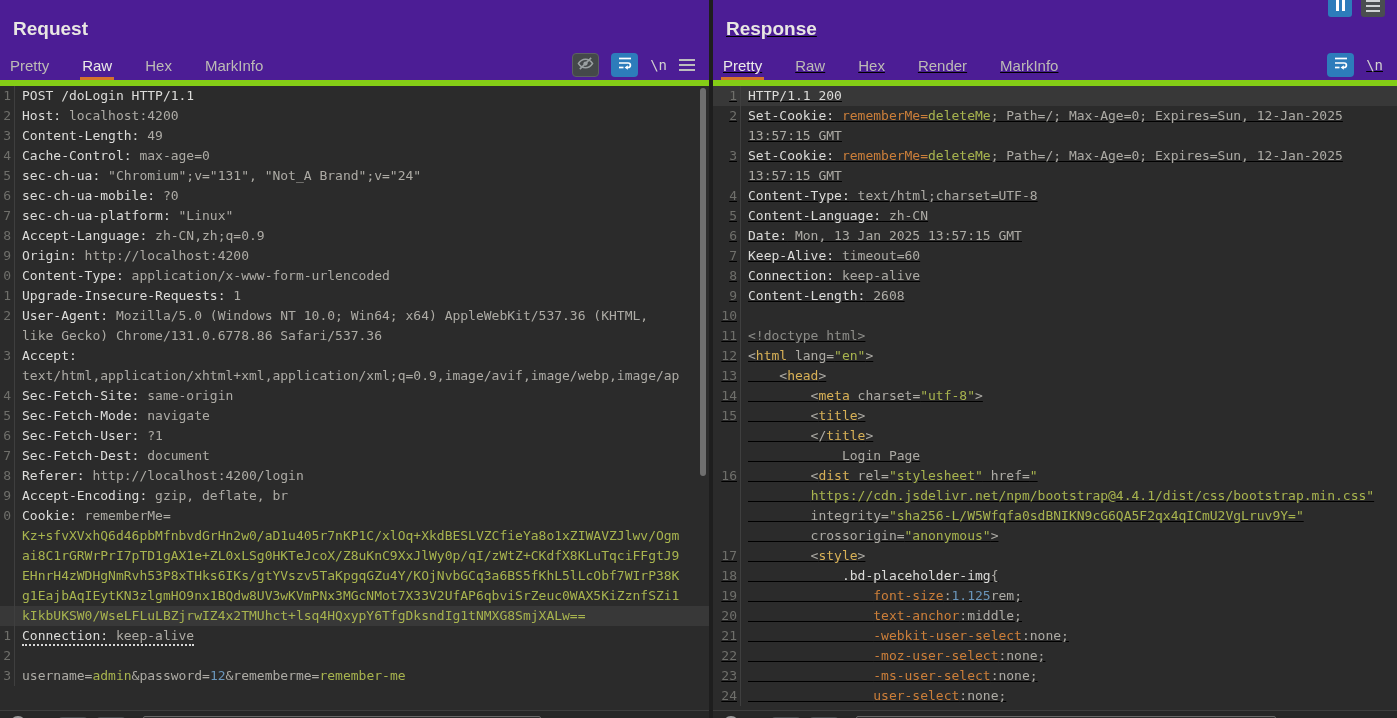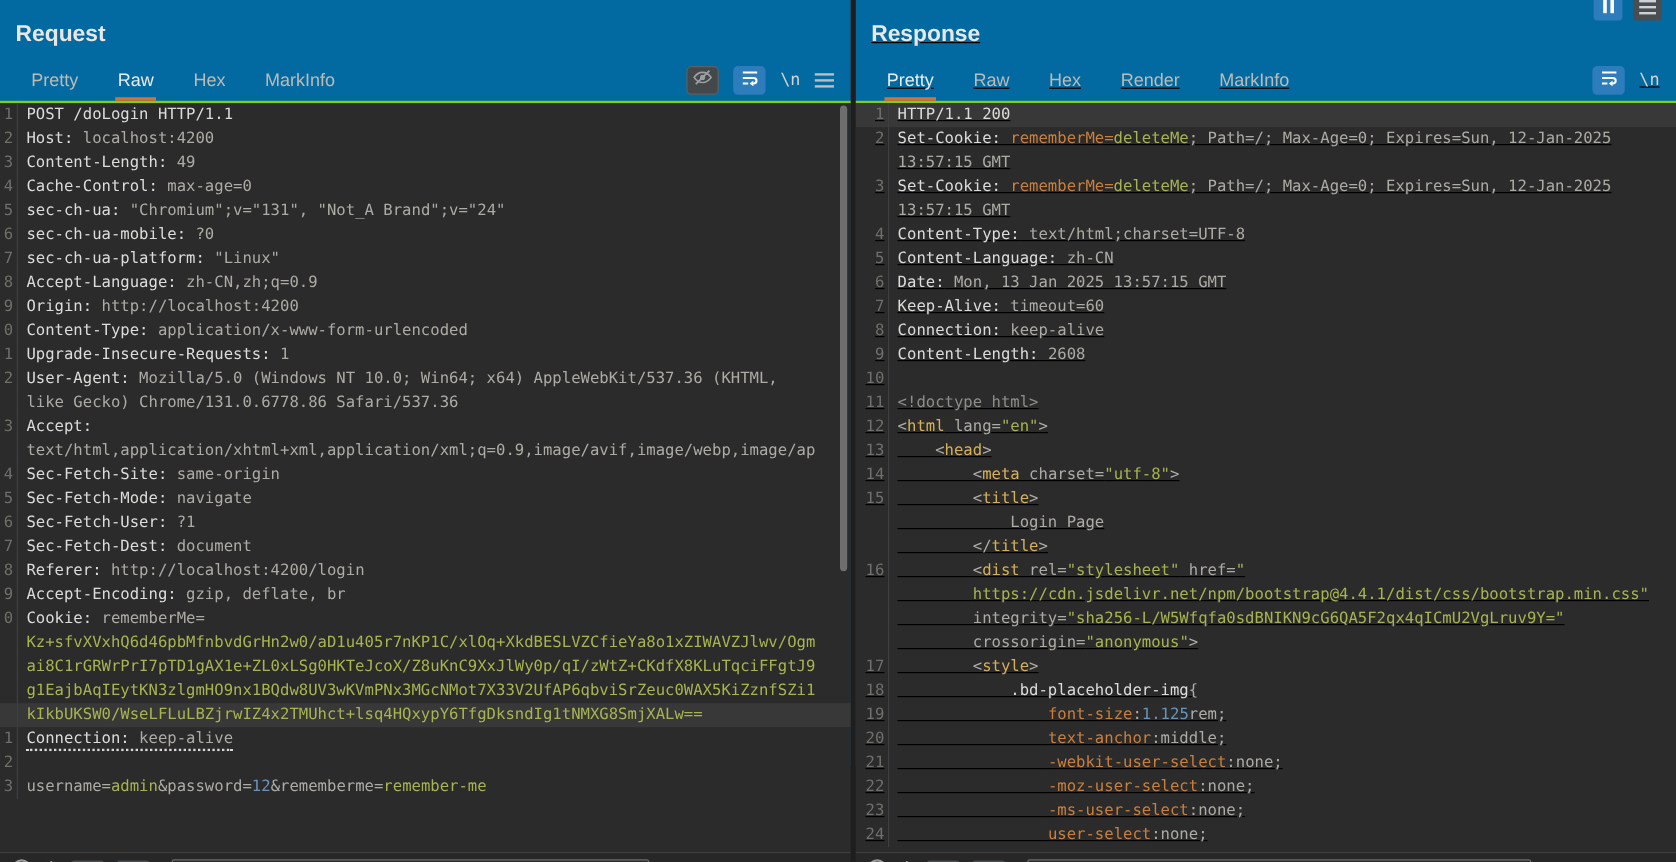--- a/index.html
+++ b/index.html
@@ -1,22 +1,22 @@
 <!DOCTYPE html>
 <html><head>
 <meta charset="utf-8">
 <style>
   html,body{margin:0;padding:0;width:1397px;height:718px;overflow:hidden;background:#272727;}
   *{box-sizing:border-box;}
-  .panel{position:absolute;top:0;height:638px;background:#0369a1;}
+  .panel{position:absolute;top:0;height:638px;background:#4c1d95;}
   #req-panel{left:0;width:709px;}
   #resp-panel{left:713px;width:684px;text-decoration:underline;}
   #divider{position:absolute;left:709px;top:0;width:4px;height:718px;background:#1e1e1e;}
   .ptitle{padding:18px 0 0 13px;height:50px;font:bold 19px "Liberation Sans",sans-serif;color:#e9e7e3;}
-  .tabrow{display:flex;align-items:stretch;height:36px;padding-left:24px;border-bottom:2px solid #84cc16;justify-content:space-between;}
+  .tabrow{display:flex;align-items:stretch;height:36px;padding-left:8px;border-bottom:6px solid #84cc16;justify-content:space-between;}
   .tab{position:relative;display:flex;align-items:center;padding:0 2px;margin-right:29px;
        font:15px "Liberation Sans",sans-serif;color:#bdbbb6;cursor:default;}
   .tab.sel{color:#ecebe8;}
   .tab.sel::after{content:'';position:absolute;left:0;right:0;bottom:0;height:3px;background:#d4732c;}
   .tab-spacer{flex:1;}
   .tabicons{display:flex;align-items:center;gap:12px;margin-right:14px;}
   .sqbtn{width:27px;height:24px;border-radius:4px;display:flex;align-items:center;justify-content:center;}
   .graybtn{background:#44484a;border:1px solid #5c6062;}
   .bluebtn{background:#2d7cbb;}
   .nl{font:14px "DejaVu Sans Mono",monospace;color:#d3d3d0;}
@@ -118,20 +118,21 @@
         <div class="row"><span class="gut"></span><span class="txt"><span class="c-v">text/html,application/xhtml+xml,application/xml;q=0.9,image/avif,image/webp,image/ap</span></span></div>
         <div class="row"><span class="gut">4</span><span class="txt"><span class="c-h">Sec-Fetch-Site:</span><span class="c-v"> same-origin</span></span></div>
         <div class="row"><span class="gut">5</span><span class="txt"><span class="c-h">Sec-Fetch-Mode:</span><span class="c-v"> navigate</span></span></div>
         <div class="row"><span class="gut">6</span><span class="txt"><span class="c-h">Sec-Fetch-User:</span><span class="c-v"> ?1</span></span></div>
         <div class="row"><span class="gut">7</span><span class="txt"><span class="c-h">Sec-Fetch-Dest:</span><span class="c-v"> document</span></span></div>
         <div class="row"><span class="gut">8</span><span class="txt"><span class="c-h">Referer:</span><span class="c-v"> http://localhost:4200/login</span></span></div>
         <div class="row"><span class="gut">9</span><span class="txt"><span class="c-h">Accept-Encoding:</span><span class="c-v"> gzip, deflate, br</span></span></div>
         <div class="row"><span class="gut">0</span><span class="txt"><span class="c-h">Cookie:</span><span class="c-v"> rememberMe=</span></span></div>
         <div class="row"><span class="gut"></span><span class="txt"><span class="c-g">Kz+sfvXVxhQ6d46pbMfnbvdGrHn2w0/aD1u405r7nKP1C/xlOq+XkdBESLVZCfieYa8o1xZIWAVZJlwv/Ogm</span></span></div>
         <div class="row"><span class="gut"></span><span class="txt"><span class="c-g">ai8C1rGRWrPrI7pTD1gAX1e+ZL0xLSg0HKTeJcoX/Z8uKnC9XxJlWy0p/qI/zWtZ+CKdfX8KLuTqciFFgtJ9</span></span></div>
+        <div class="row"><span class="gut"></span><span class="txt"><span class="c-g">EHnrH4zWDHgNmRvh53P8xTHks6IKs/gtYVszv5TaKpgqGZu4Y/KOjNvbGCq3a6BS5fKhL5lLcObf7WIrP38K</span></span></div>
         <div class="row"><span class="gut"></span><span class="txt"><span class="c-g">g1EajbAqIEytKN3zlgmHO9nx1BQdw8UV3wKVmPNx3MGcNMot7X33V2UfAP6qbviSrZeuc0WAX5KiZznfSZi1</span></span></div>
         <div class="row hl"><span class="gut"></span><span class="txt"><span class="c-g">kIkbUKSW0/WseLFLuLBZjrwIZ4x2TMUhct+lsq4HQxypY6TfgDksndIg1tNMXG8SmjXALw==</span></span></div>
         <div class="row"><span class="gut">1</span><span class="txt"><span class="dotted"><span class="c-h">Connection:</span><span class="c-v"> keep-alive</span></span></span></div>
         <div class="row"><span class="gut">2</span><span class="txt"></span></div>
         <div class="row"><span class="gut">3</span><span class="txt"><span class="c-v">username=</span><span class="c-g">admin</span><span class="c-v">&amp;password=</span><span class="c-b">12</span><span class="c-v">&amp;rememberme=</span><span class="c-g">remember-me</span></span></div>
       </div>
     <div id="req-scroll"></div>
   </div>
   <div class="bottombar">
     <div class="bb-circle"></div>
@@ -192,22 +193,22 @@
         <div class="row"><span class="gut">6</span><span class="txt"><span class="c-h">Date:</span><span class="c-v"> Mon, 13 Jan 2025 13:57:15 GMT</span></span></div>
         <div class="row"><span class="gut">7</span><span class="txt"><span class="c-h">Keep-Alive:</span><span class="c-v"> timeout=60</span></span></div>
         <div class="row"><span class="gut">8</span><span class="txt"><span class="c-h">Connection:</span><span class="c-v"> keep-alive</span></span></div>
         <div class="row"><span class="gut">9</span><span class="txt"><span class="c-h">Content-Length:</span><span class="c-v"> 2608</span></span></div>
         <div class="row"><span class="gut">10</span><span class="txt"></span></div>
         <div class="row"><span class="gut">11</span><span class="txt"><span class="c-d">&lt;!doctype html&gt;</span></span></div>
         <div class="row"><span class="gut">12</span><span class="txt"><span class="c-v">&lt;</span><span class="c-y">html</span><span class="c-v"> lang=</span><span class="c-g">"en"</span><span class="c-v">&gt;</span></span></div>
         <div class="row"><span class="gut">13</span><span class="txt"><span class="c-v">    &lt;</span><span class="c-y">head</span><span class="c-v">&gt;</span></span></div>
         <div class="row"><span class="gut">14</span><span class="txt"><span class="c-v">        &lt;</span><span class="c-y">meta</span><span class="c-v"> charset=</span><span class="c-g">"utf-8"</span><span class="c-v">&gt;</span></span></div>
         <div class="row"><span class="gut">15</span><span class="txt"><span class="c-v">        &lt;</span><span class="c-y">title</span><span class="c-v">&gt;</span></span></div>
+        <div class="row"><span class="gut"></span><span class="txt"><span class="c-v">        &lt;/</span><span class="c-y">title</span><span class="c-v">&gt;</span></span></div>
         <div class="row"><span class="gut"></span><span class="txt"><span class="c-v">            Login Page</span></span></div>
-        <div class="row"><span class="gut"></span><span class="txt"><span class="c-v">        &lt;/</span><span class="c-y">title</span><span class="c-v">&gt;</span></span></div>
         <div class="row"><span class="gut">16</span><span class="txt"><span class="c-v">        &lt;</span><span class="c-y">dist</span><span class="c-v"> rel=</span><span class="c-g">"stylesheet"</span><span class="c-v"> href=</span><span class="c-g">"</span></span></div>
         <div class="row"><span class="gut"></span><span class="txt"><span class="c-v">        </span><span class="c-g">https://cdn.jsdelivr.net/npm/bootstrap@4.4.1/dist/css/bootstrap.min.css"</span></span></div>
         <div class="row"><span class="gut"></span><span class="txt"><span class="c-v">        integrity=</span><span class="c-g">"sha256-L/W5Wfqfa0sdBNIKN9cG6QA5F2qx4qICmU2VgLruv9Y="</span></span></div>
         <div class="row"><span class="gut"></span><span class="txt"><span class="c-v">        crossorigin=</span><span class="c-g">"anonymous"</span><span class="c-v">&gt;</span></span></div>
         <div class="row"><span class="gut">17</span><span class="txt"><span class="c-v">        &lt;</span><span class="c-y">style</span><span class="c-v">&gt;</span></span></div>
         <div class="row"><span class="gut">18</span><span class="txt"><span class="c-h">            .bd-placeholder-img</span><span class="c-v">{</span></span></div>
         <div class="row"><span class="gut">19</span><span class="txt"><span class="c-v">                </span><span class="c-o">font-size</span><span class="c-v">:</span><span class="c-b">1.125</span><span class="c-v">rem;</span></span></div>
         <div class="row"><span class="gut">20</span><span class="txt"><span class="c-v">                </span><span class="c-o">text-anchor</span><span class="c-v">:middle;</span></span></div>
         <div class="row"><span class="gut">21</span><span class="txt"><span class="c-v">                </span><span class="c-o">-webkit-user-select</span><span class="c-v">:none;</span></span></div>
         <div class="row"><span class="gut">22</span><span class="txt"><span class="c-v">                </span><span class="c-o">-moz-user-select</span><span class="c-v">:none;</span></span></div>

